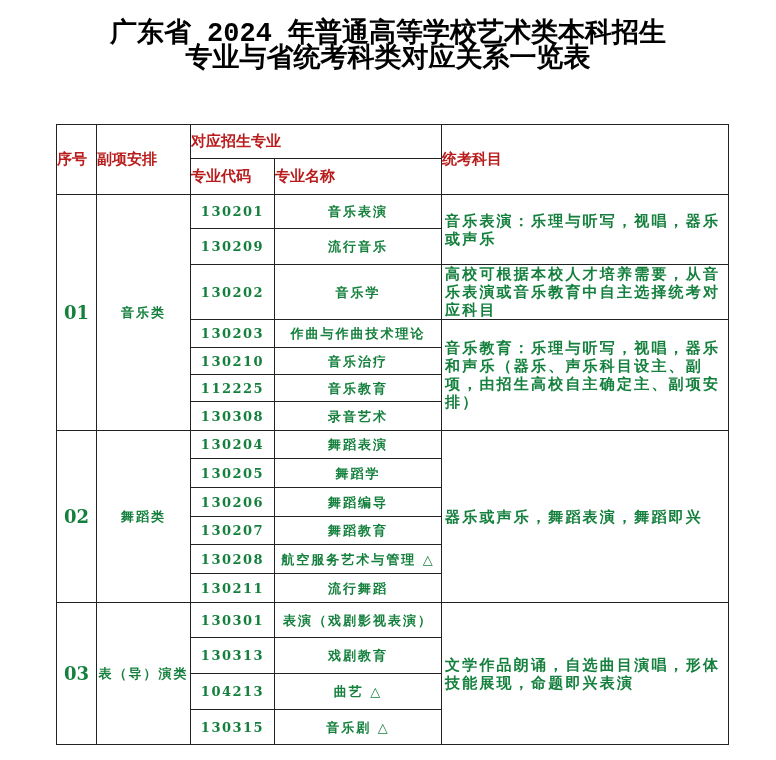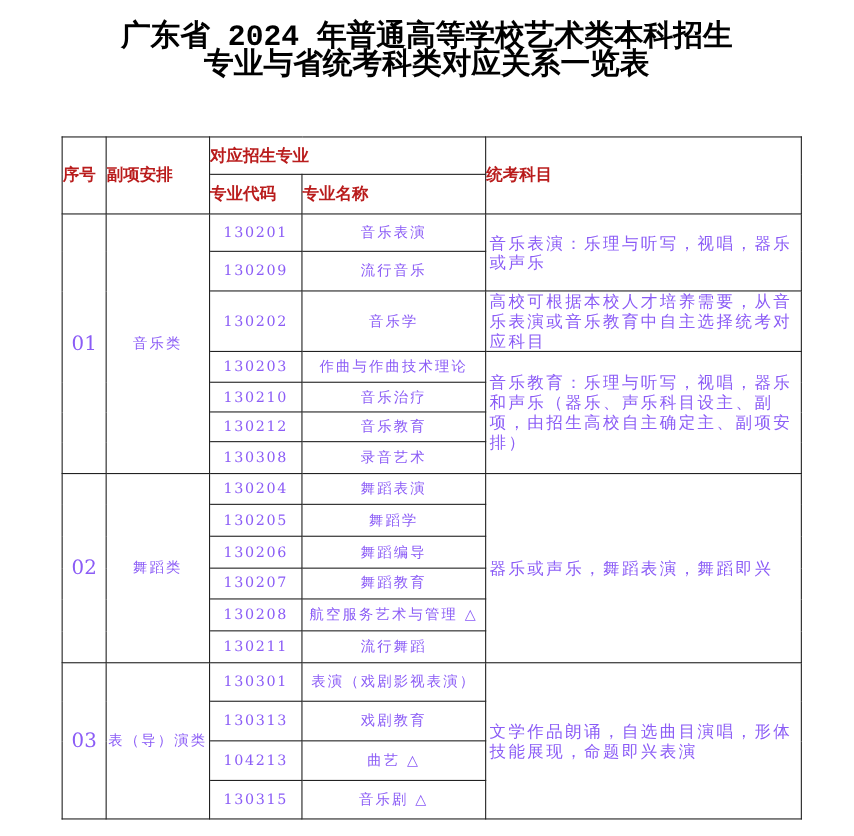--- a/index.html
+++ b/index.html
@@ -5,22 +5,22 @@
     html, body { margin: 0; padding: 0; background: #ffffff; }
     body { width: 776px; height: 760px; position: relative; overflow: hidden;
            font-family: "DejaVu Serif", "Liberation Serif", serif; color: #111; }
     .title { position: absolute; left: 0; width: 776px; text-align: center;
              font-weight: bold; font-size: 27px; letter-spacing: 0px; color: #000;
              font-family: "DejaVu Serif", "Liberation Serif", serif; }
     .t1 { top: 14px; font-family: Liberation Mono, monospace; }
     .t2 { top: 39px; }
     table { position: absolute; left: 56px; top: 124px; border-collapse: collapse;
             table-layout: fixed; width: 672px; }
-    td, th { border: 1.5px solid #222; padding: 0; font-weight: normal;
-             font-size: 13px; line-height: 17px; color: #8b5cf6; }
+    td, th { border: 1.5px solid #222; padding: 0; font-weight: bold;
+             font-size: 13px; line-height: 17px; color: #15803d; }
     th { font-family: "DejaVu Sans", "Liberation Sans", sans-serif; font-size: 15px;
          text-align: left; vertical-align: middle; font-weight: bold; color: #b91c1c; }
     td.c { text-align: center; vertical-align: middle; letter-spacing: 2px; }
     td.code { text-align: center; vertical-align: middle; letter-spacing: 1.5px; font-size: 13px; }
     td.subj { text-align: left; vertical-align: middle; padding-left: 3px; letter-spacing: 2.2px;
               font-size: 15px; line-height: 18px; }
     td.seq { text-align: center; vertical-align: middle; font-size: 18px; }
   </style>
 </head>
 <body>
@@ -67,21 +67,21 @@
   <tr style="height:28px">
     <td class="code">130203</td>
     <td class="c">作曲与作曲技术理论</td>
     <td rowspan="4" class="subj">音乐教育：乐理与听写，视唱，器乐和声乐（器乐、声乐科目设主、副项，由招生高校自主确定主、副项安排）</td>
   </tr>
   <tr style="height:27px">
     <td class="code">130210</td>
     <td class="c">音乐治疗</td>
   </tr>
   <tr style="height:27px">
-    <td class="code">130212</td>
+    <td class="code">112225</td>
     <td class="c">音乐教育</td>
   </tr>
   <tr style="height:29px">
     <td class="code">130308</td>
     <td class="c">录音艺术</td>
   </tr>
 
   <tr style="height:28px">
     <td rowspan="6" class="seq">02</td>
     <td rowspan="6" class="c">舞蹈类</td>

